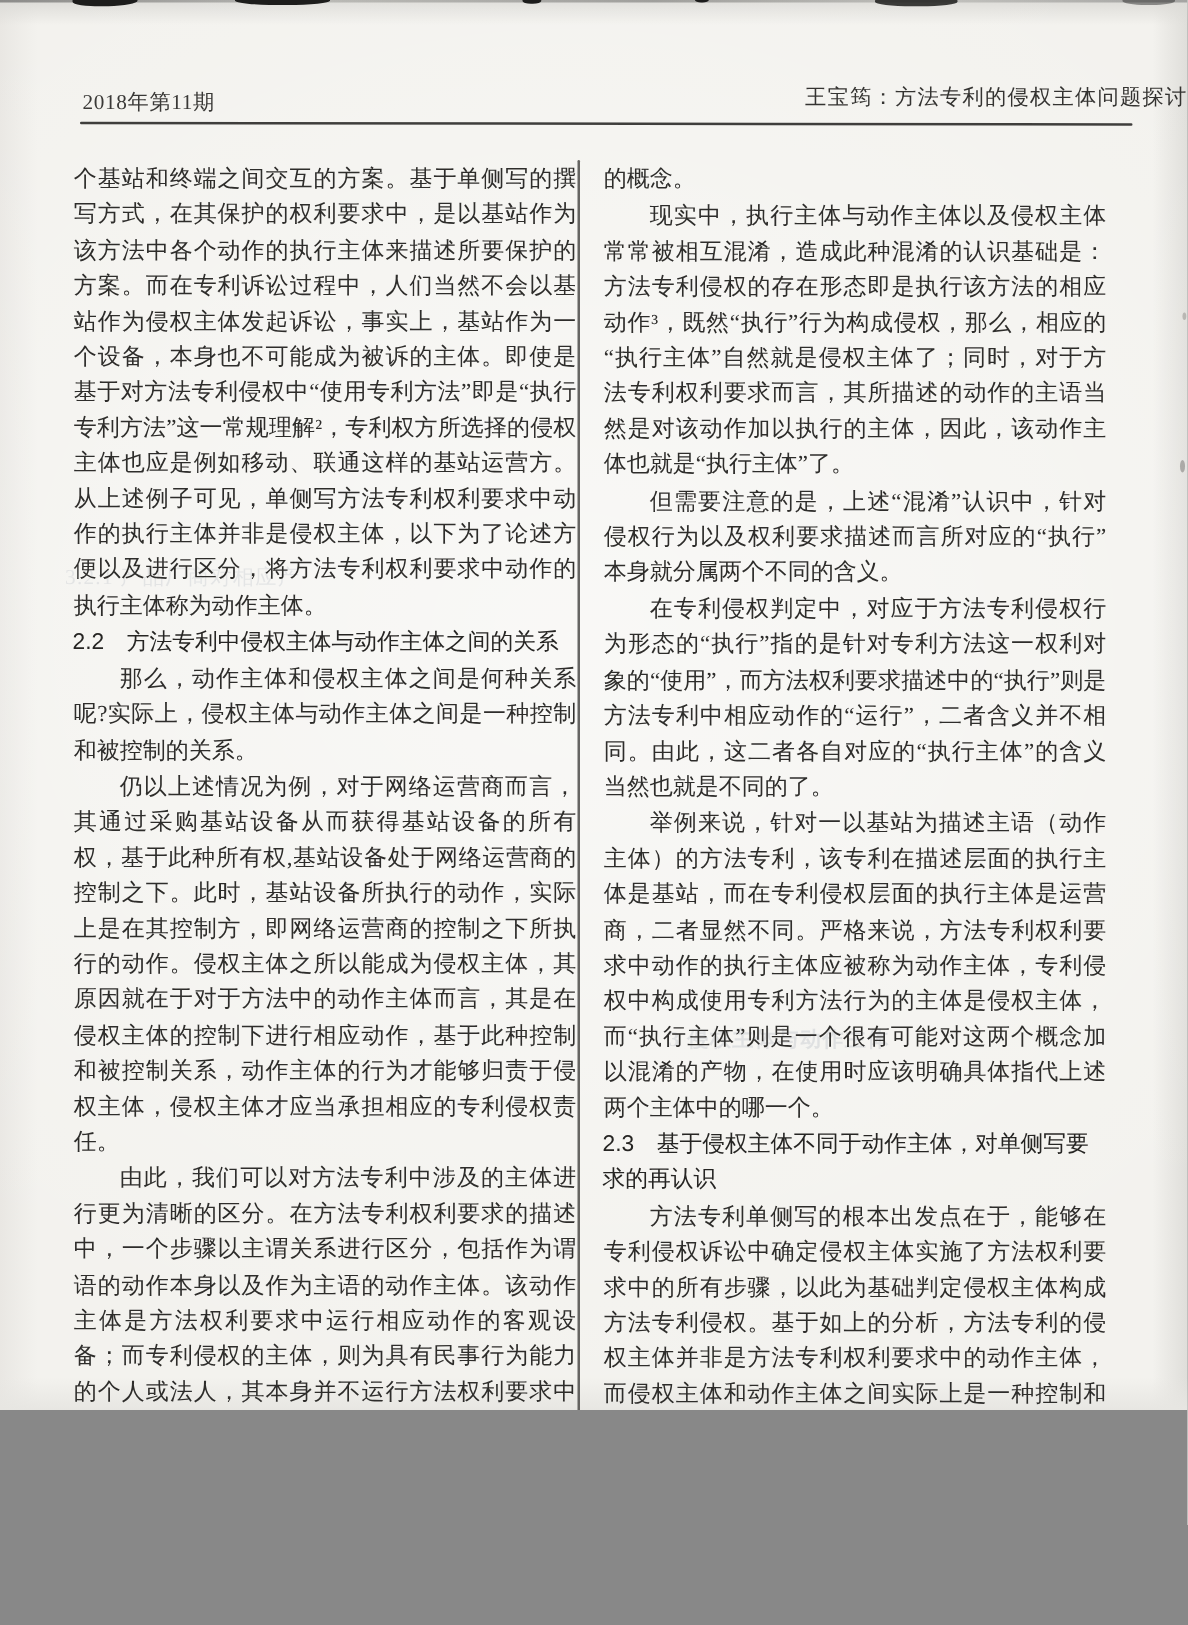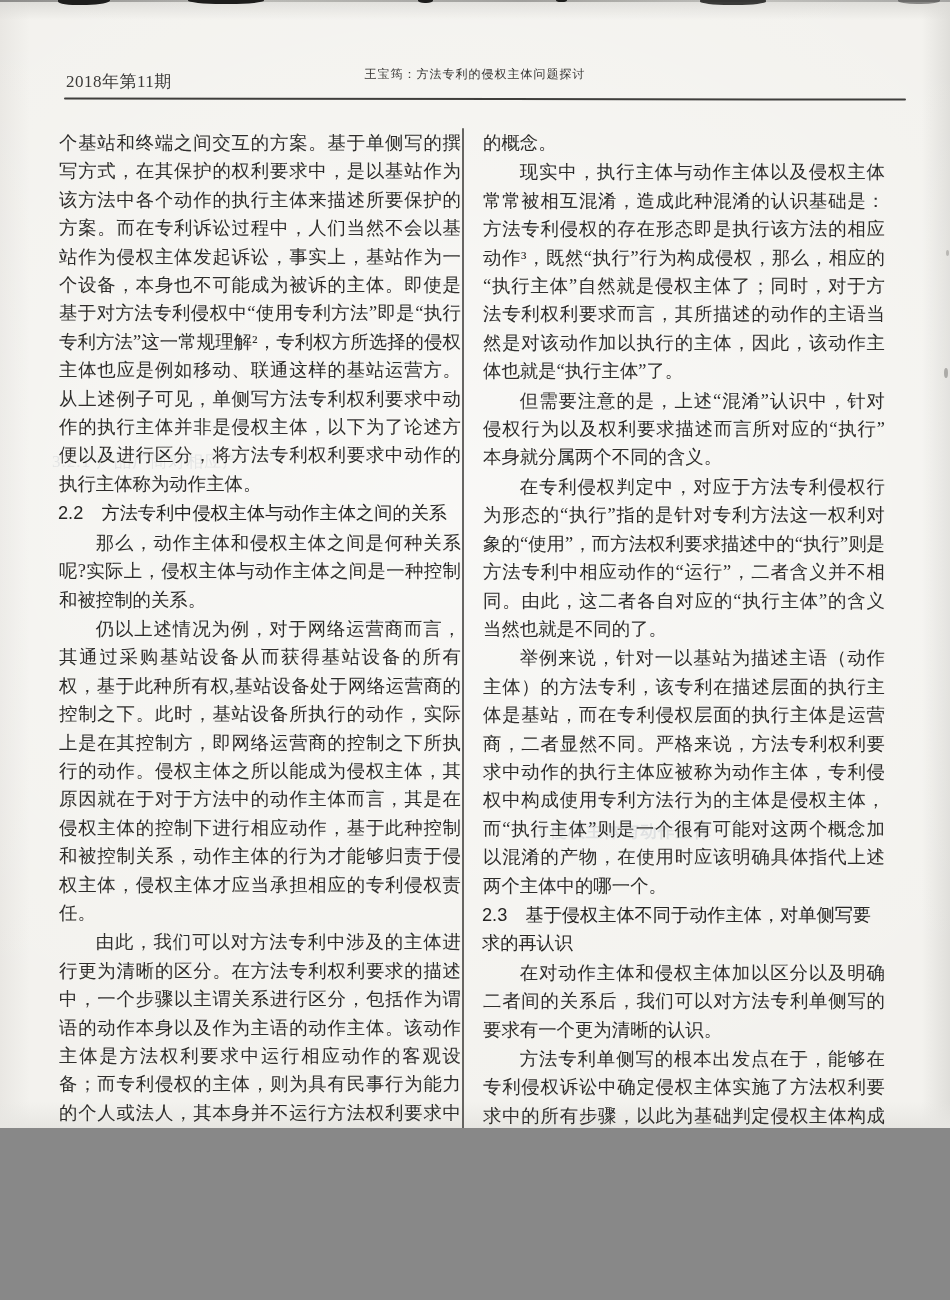--- a/index.html
+++ b/index.html
@@ -17,22 +17,22 @@
       linear-gradient(90deg, #e9e7e3 0px, rgba(234,232,228,0) 30px),
       linear-gradient(270deg, #dfdeda 0px, rgba(224,223,219,0) 28px),
       #f3f2ee;
   }
   .top-edge{position:absolute;top:0;left:0;width:100%;height:2px;
     background:linear-gradient(90deg,#4a4a4a,#9a9a96 28%,#6b6b68 55%,#a8a8a4 80%,#777);opacity:.55;}
   .smudge{position:absolute;background:#1d1d1c;border-radius:45%;}
   .speck{position:absolute;background:#55534f;border-radius:50%;}
 
   .issue{position:absolute;left:66px;top:70px;font-size:17px;color:#3a3937;letter-spacing:.5px;}
-  .running-title{position:absolute;left:0;top:66px;width:100%;text-align:center;
-    font-size:12px;color:#343331;letter-spacing:1px;}
+  .running-title{position:absolute;left:0;top:66px;width:100%;text-align:right;
+    font-size:17px;color:#343331;letter-spacing:1px;}
   .header-rule{position:absolute;left:64px;top:98px;width:842px;height:1.7px;
     background:#3f3e3c;transform:rotate(.08deg);border-radius:1px;}
 
   .col{position:absolute;top:128px;font-size:18.4px;line-height:28.4px;
     text-align:justify;text-justify:inter-ideograph;}
   .col-left{left:58px;width:404px;}
   .col-right{left:482px;width:404px;}
   .col p{margin:1px;}
   .col p.ind{text-indent:2em;}
   .col h3{margin:0;font-size:18.2px;line-height:28.4px;font-weight:400;
@@ -87,21 +87,20 @@
     <p class="ind">由此，我们可以对方法专利中涉及的主体进行更为清晰的区分。在方法专利权利要求的描述中，一个步骤以主谓关系进行区分，包括作为谓语的动作本身以及作为主语的动作主体。该动作主体是方法权利要求中运行相应动作的客观设备；而专利侵权的主体，则为具有民事行为能力的个人或法人，其本身并不运行方法权利要求中的动作，而是控制动作主体运行，因而，侵权主体显然和动作主体并不相同。而所谓的“执行主体”则是一个将侵权主体和动作主体相互混淆的产物，是一个不同场景下具有不同含义的不清楚</p>
   </section>
 
   <section class="col col-right">
     <p>的概念。</p>
     <p class="ind">现实中，执行主体与动作主体以及侵权主体常常被相互混淆，造成此种混淆的认识基础是：方法专利侵权的存在形态即是执行该方法的相应动作³，既然“执行”行为构成侵权，那么，相应的“执行主体”自然就是侵权主体了；同时，对于方法专利权利要求而言，其所描述的动作的主语当然是对该动作加以执行的主体，因此，该动作主体也就是“执行主体”了。</p>
     <p class="ind">但需要注意的是，上述“混淆”认识中，针对侵权行为以及权利要求描述而言所对应的“执行”本身就分属两个不同的含义。</p>
     <p class="ind">在专利侵权判定中，对应于方法专利侵权行为形态的“执行”指的是针对专利方法这一权利对象的“使用”，而方法权利要求描述中的“执行”则是方法专利中相应动作的“运行”，二者含义并不相同。由此，这二者各自对应的“执行主体”的含义当然也就是不同的了。</p>
     <p class="ind">举例来说，针对一以基站为描述主语（动作主体）的方法专利，该专利在描述层面的执行主体是基站，而在专利侵权层面的执行主体是运营商，二者显然不同。严格来说，方法专利权利要求中动作的执行主体应被称为动作主体，专利侵权中构成使用专利方法行为的主体是侵权主体，而“执行主体”则是一个很有可能对这两个概念加以混淆的产物，在使用时应该明确具体指代上述两个主体中的哪一个。</p>
     <h3>2.3　基于侵权主体不同于动作主体，对单侧写要求的再认识</h3>
-    <p class="ind">在对动作主体和侵权主体加以区分以及明确二者间的关系后，我们可以对方法专利单侧写的要求有一个更为清晰的认识。</p>
     <p class="ind">方法专利单侧写的根本出发点在于，能够在专利侵权诉讼中确定侵权主体实施了方法权利要求中的所有步骤，以此为基础判定侵权主体构成方法专利侵权。基于如上的分析，方法专利的侵权主体并非是方法专利权利要求中的动作主体，而侵权主体和动作主体之间实际上是一种控制和被控制关系，单侧写中单一主</p>
   </section>
 
   <div class="footnote-sep"></div>
   <div class="footnotes">
     <p><span class="fn-num">2</span><span>曲桂芳：“论作业方法专利的使用者”，载《中国发明与专利》2014 年第 5 期，第 96 页。</span></p>
     <p><span class="fn-num">3</span><span>贾敬东、宋献涛、王美石：“浅析专利法意义上的使用行为”，载《中国发明与专利》2014 年第 11 期，第 68 页。</span></p>
   </div>
 
   <div class="page-number">·81·</div>

